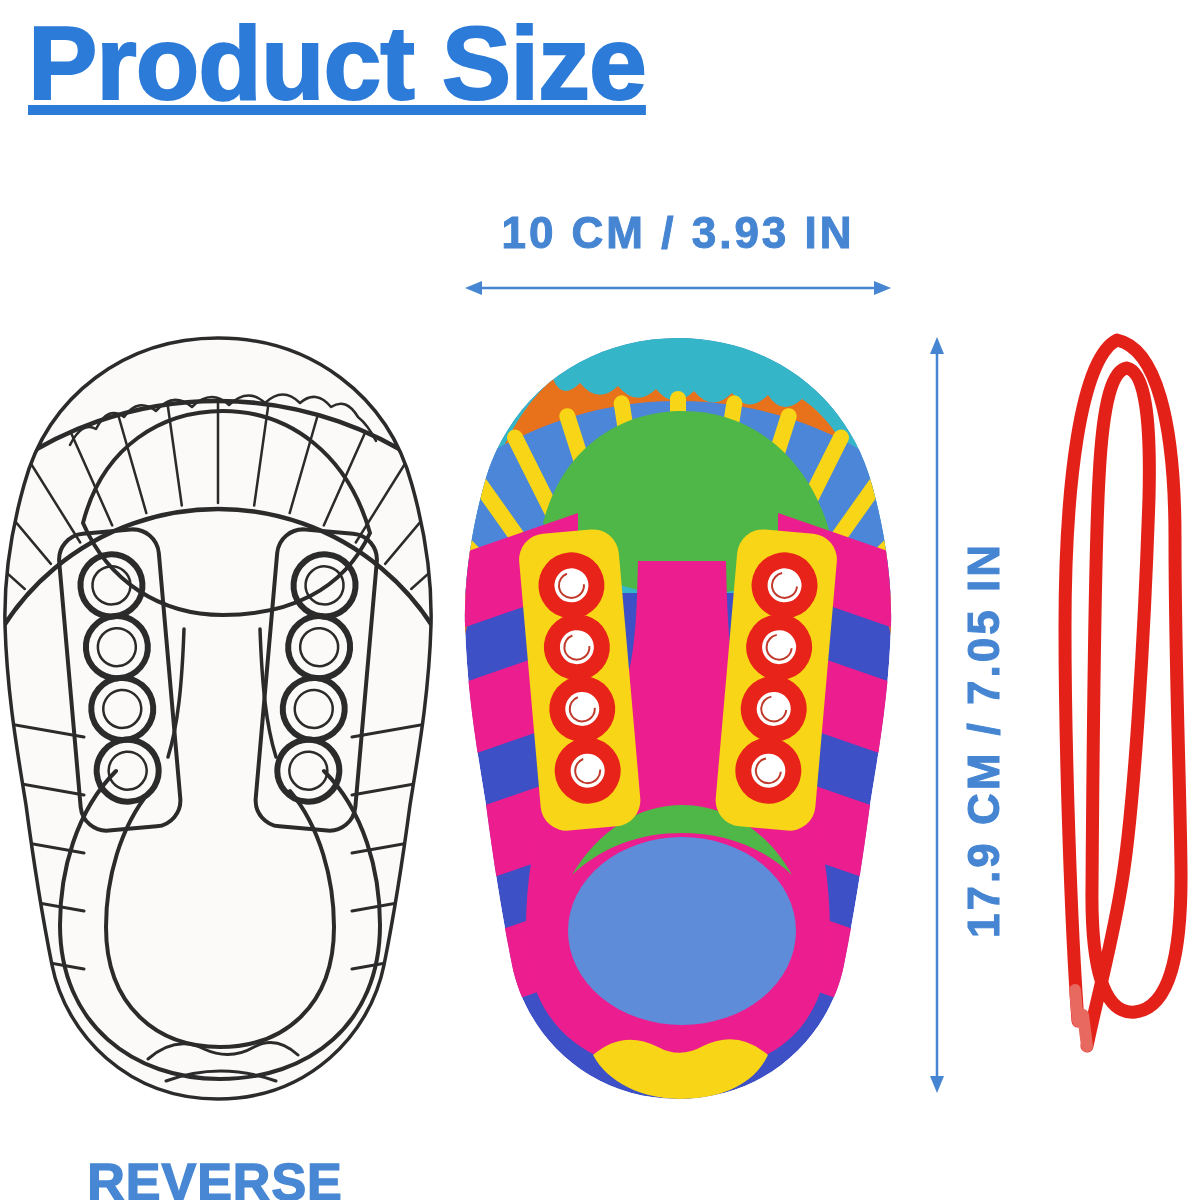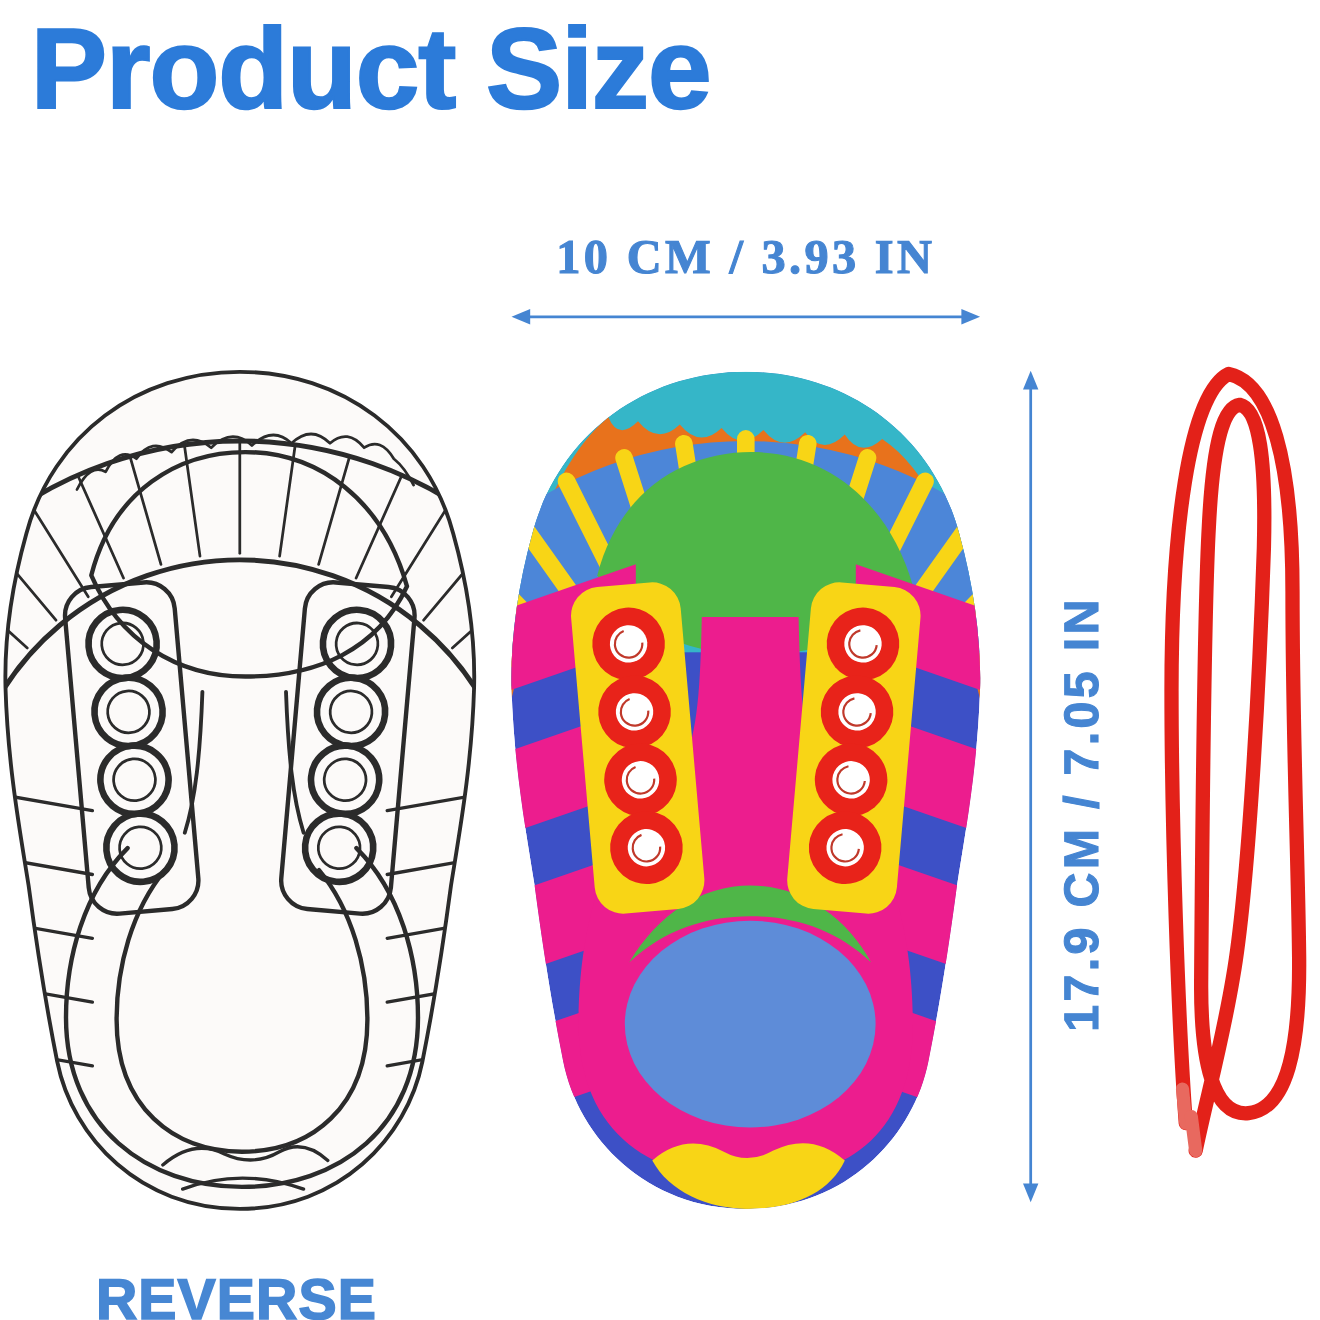--- a/index.html
+++ b/index.html
@@ -5,28 +5,29 @@
   html,body{margin:0;padding:0;background:#ffffff;}
   #stage{
     position:relative;width:1200px;height:1200px;background:#ffffff;overflow:hidden;
     font-family:"Liberation Sans", sans-serif;
   }
   .abs{position:absolute;}
   #title{
     left:28px;top:4px;width:900px;
     font-size:104px;font-weight:bold;letter-spacing:-1px;
     color:var(--title-blue);
+    text-decoration:underline;
     -webkit-text-stroke:2px var(--title-blue);
   }
   .dim-label{
     color:var(--dim-blue);font-weight:bold;font-size:44px;letter-spacing:3px;
     -webkit-text-stroke:1px var(--dim-blue);
     text-align:center;white-space:nowrap;
   }
-  #width-label{left:462px;top:208px;width:432px;font-family:Liberation Serif, serif;}
+  #width-label{left:462px;top:208px;width:432px;}
   #height-label{
     left:765px;top:714px;width:440px;height:52px;
     transform:rotate(-90deg);transform-origin:center;
   }
   .side-label{
     color:var(--label-blue);font-weight:bold;font-size:52px;letter-spacing:1px;
     -webkit-text-stroke:1.5px var(--label-blue);
     text-align:center;white-space:nowrap;
   }
   #reverse-label{left:40px;top:1152px;width:350px;text-align:center;}

